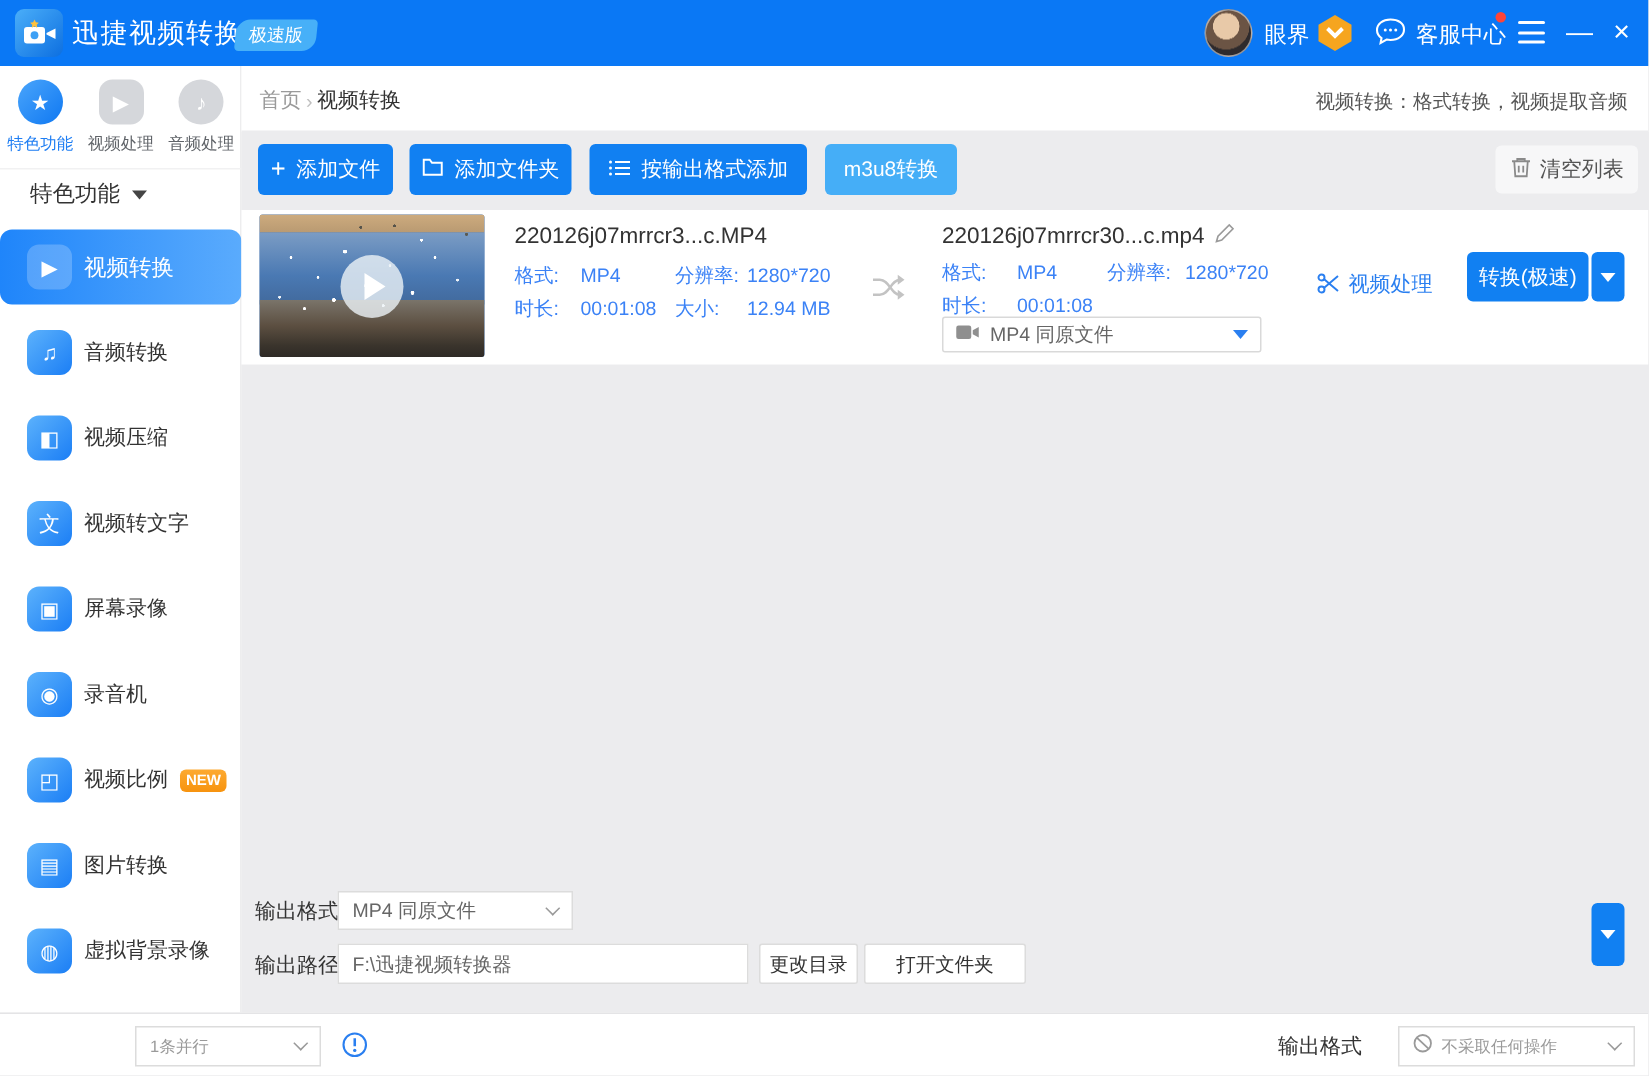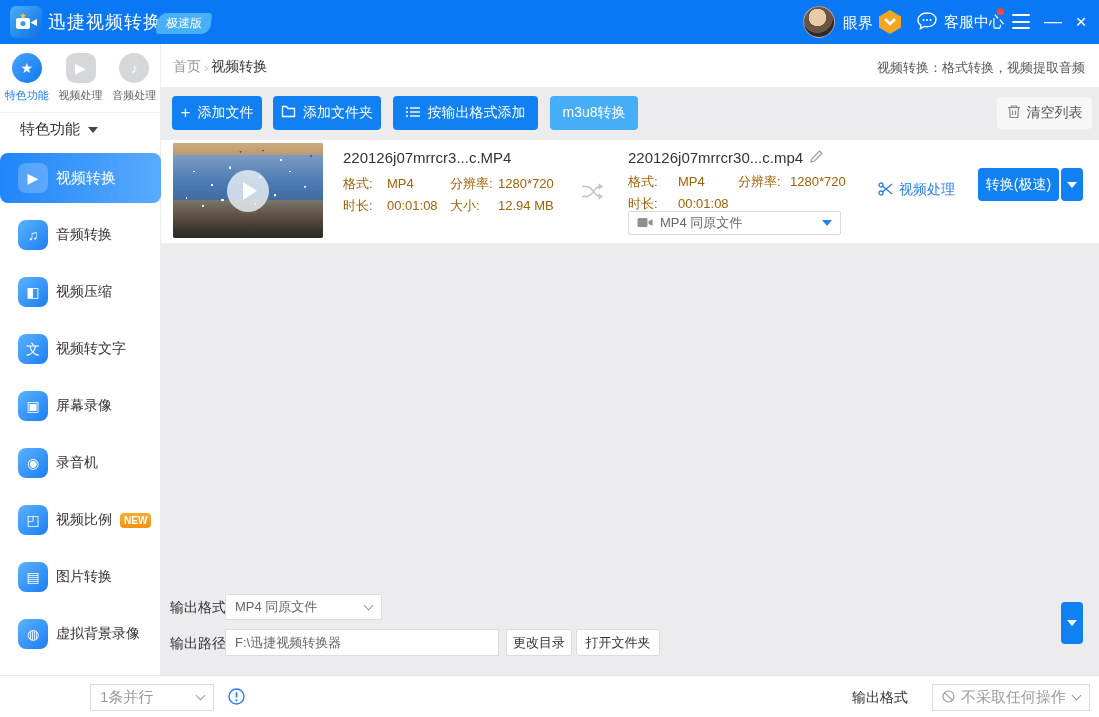--- a/index.html
+++ b/index.html
@@ -89,21 +89,21 @@
       radial-gradient(circle 1.5px at 55% 64%, #fff 60%, transparent 70%),
       radial-gradient(circle 2px at 33% 60%, #fff 60%, transparent 70%),
       radial-gradient(circle 1.5px at 92% 14%, #5a5a52 60%, transparent 70%),
       radial-gradient(circle 1.5px at 60% 8%, #55534b 60%, transparent 70%),
       radial-gradient(circle 1.5px at 45% 9%, #55534b 60%, transparent 70%); }
   .play-btn { position:absolute; left:50%; top:50%; width:42px; height:42px; margin:-21px 0 0 -21px; border-radius:50%;
     background:rgba(236,242,246,.8); display:flex; align-items:center; justify-content:center; }
   .play-tri { width:0; height:0; border-left:14px solid #fff; border-top:9px solid transparent; border-bottom:9px solid transparent; margin-left:4px; }
   .fname { position:absolute; top:9px; font-size:15px; color:#333; }
   .src-name { left:182px; } .out-name { left:467px; display:flex; align-items:center; gap:7px; }
-  .meta { position:absolute; font-size:13px; color:#a16207; white-space:nowrap; }
+  .meta { position:absolute; font-size:13px; color:#3b82f6; white-space:nowrap; }
   .meta span { display:inline-block; }
   .src-r1 { left:182px; top:35px; } .src-r2 { left:182px; top:57px; }
   .out-r1 { left:467px; top:33px; } .out-r2 { left:467px; top:55px; }
   .lb1 { width:44px; } .val1 { width:63px; } .lb2 { width:48px; }
   .olb1 { width:50px; } .oval1 { width:60px; } .olb2 { width:52px; }
   .shuffle { left:419px; top:40px; }
   .row-select { position:absolute; left:467px; top:71px; width:213px; height:24px; border:1px solid #d9d9d9; border-radius:2px;
     background:#fff; display:flex; align-items:center; padding:0 8px; gap:7px; cursor:pointer; }
   .row-select .sel-txt { font-size:13px; color:#666; flex:1; }
   .tri-down-blue { width:0; height:0; border-left:5px solid transparent; border-right:5px solid transparent; border-top:6px solid #2a7ff0; }
@@ -118,32 +118,32 @@
   .pnl-label { position:absolute; font-size:14px; color:#333; }
   .pnl-select { position:absolute; left:64px; top:506px; width:157px; height:26px; background:#fff; border:1px solid #dcdcdc;
     display:flex; align-items:center; padding:0 9px; cursor:pointer; }
   .pnl-select .sel-txt { flex:1; font-size:13px; color:#666; }
   .chev { width:7px; height:7px; border-right:1.5px solid #9a9a9a; border-bottom:1.5px solid #9a9a9a; transform:rotate(45deg); margin-top:-4px; }
   .pnl-input { position:absolute; left:64px; top:541px; width:274px; height:27px; background:#fff; border:1px solid #dcdcdc;
     font-size:13px; color:#666; padding:0 9px; font-family:inherit; }
   .pnl-btn { position:absolute; top:541px; height:27px; background:#fff; border:1px solid #dcdcdc; font-size:13px; color:#333;
     border-radius:2px; cursor:pointer; }
   .chg-btn { left:345px; width:66px; }
-  .open-btn { left:415px; width:84px; }
+  .open-btn { left:415px; width:108px; }
   .all-btn { position:absolute; left:801px; top:514px; width:96px; height:42px; border:none; border-radius:5px;
     background:linear-gradient(160deg,#47a3f9,#1a83f6); color:#fff; font-size:16px; cursor:pointer; }
   .all-arrow { position:absolute; left:900px; top:514px; width:22px; height:42px; border:none; border-radius:4px;
     background:#1180f2; display:flex; align-items:center; justify-content:center; cursor:pointer; }
 
   
   .statusbar { left:0; top:675px; width:1099px; height:42px; background:#fff; border-top:1px solid #e4e4e6; }
   .sb-label { position:absolute; top:13px; font-size:14px; color:#333; }
   .sb-select { position:absolute; top:8px; height:27px; background:#fff; border:1px solid #dcdcdc; display:flex;
     align-items:center; padding:0 9px; gap:6px; cursor:pointer; }
-  .sb-select .sel-txt { flex:1; font-size:15px; color:#9a9a9a; }
+  .sb-select .sel-txt { flex:1; font-size:11px; color:#9a9a9a; }
   .threads-select { left:90px; width:124px; }
   .after-select { left:932px; width:158px; }
   .info-ico { left:228px; top:12px; cursor:pointer; }
 </style>
 </head>
 <body>
 
 <div class="abs titlebar">
   <div class="abs app-icon">
     <svg width="24" height="20" viewBox="0 0 24 20">

